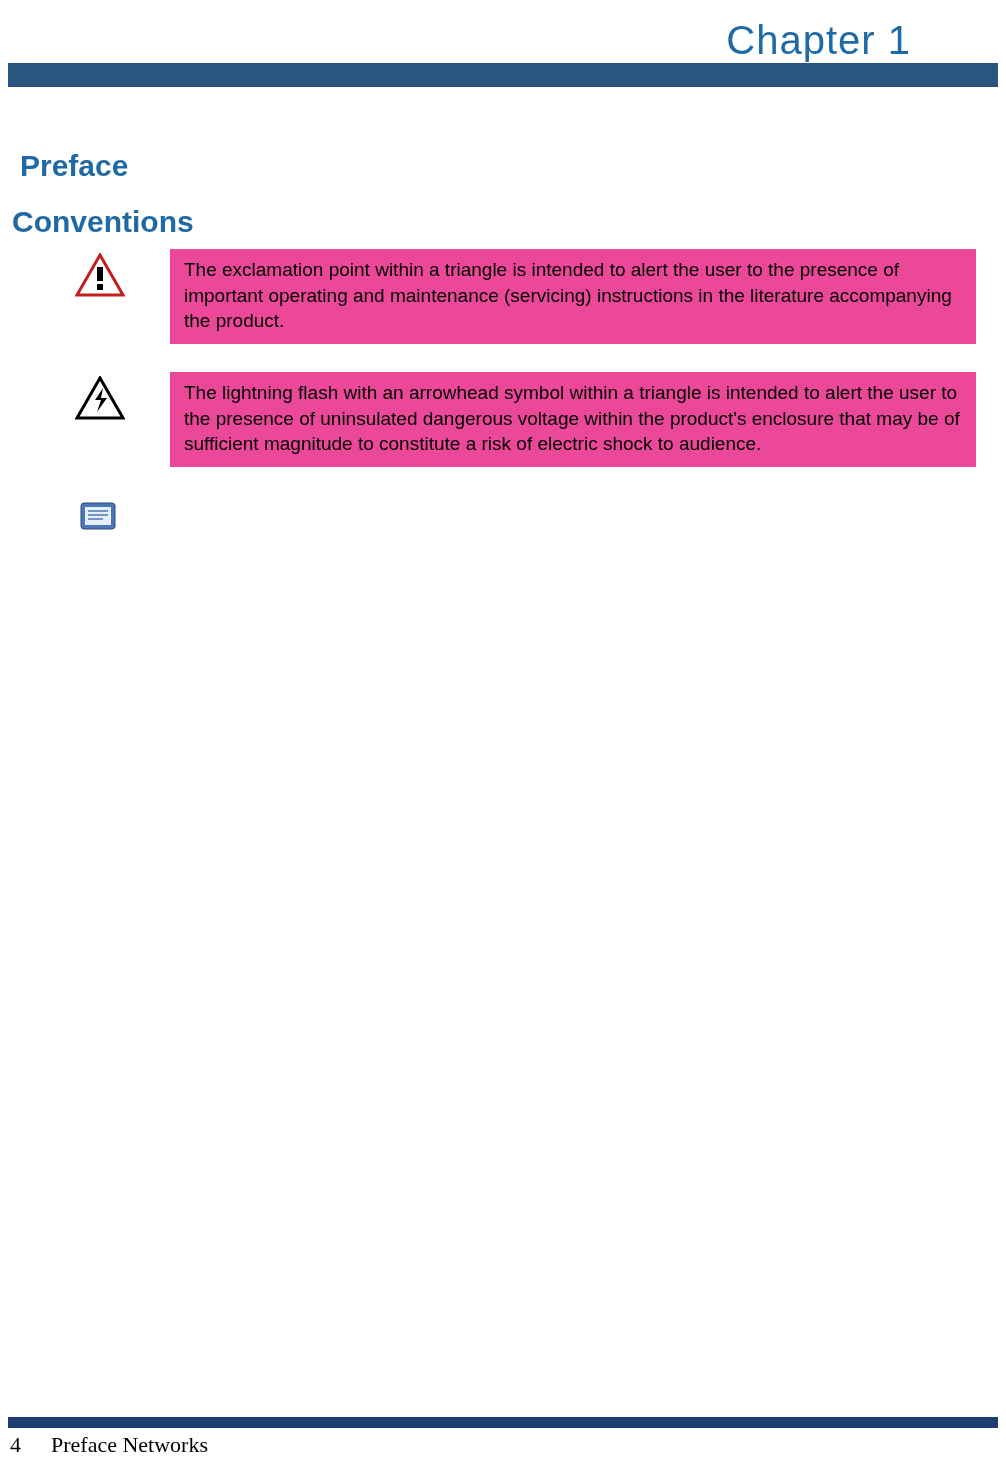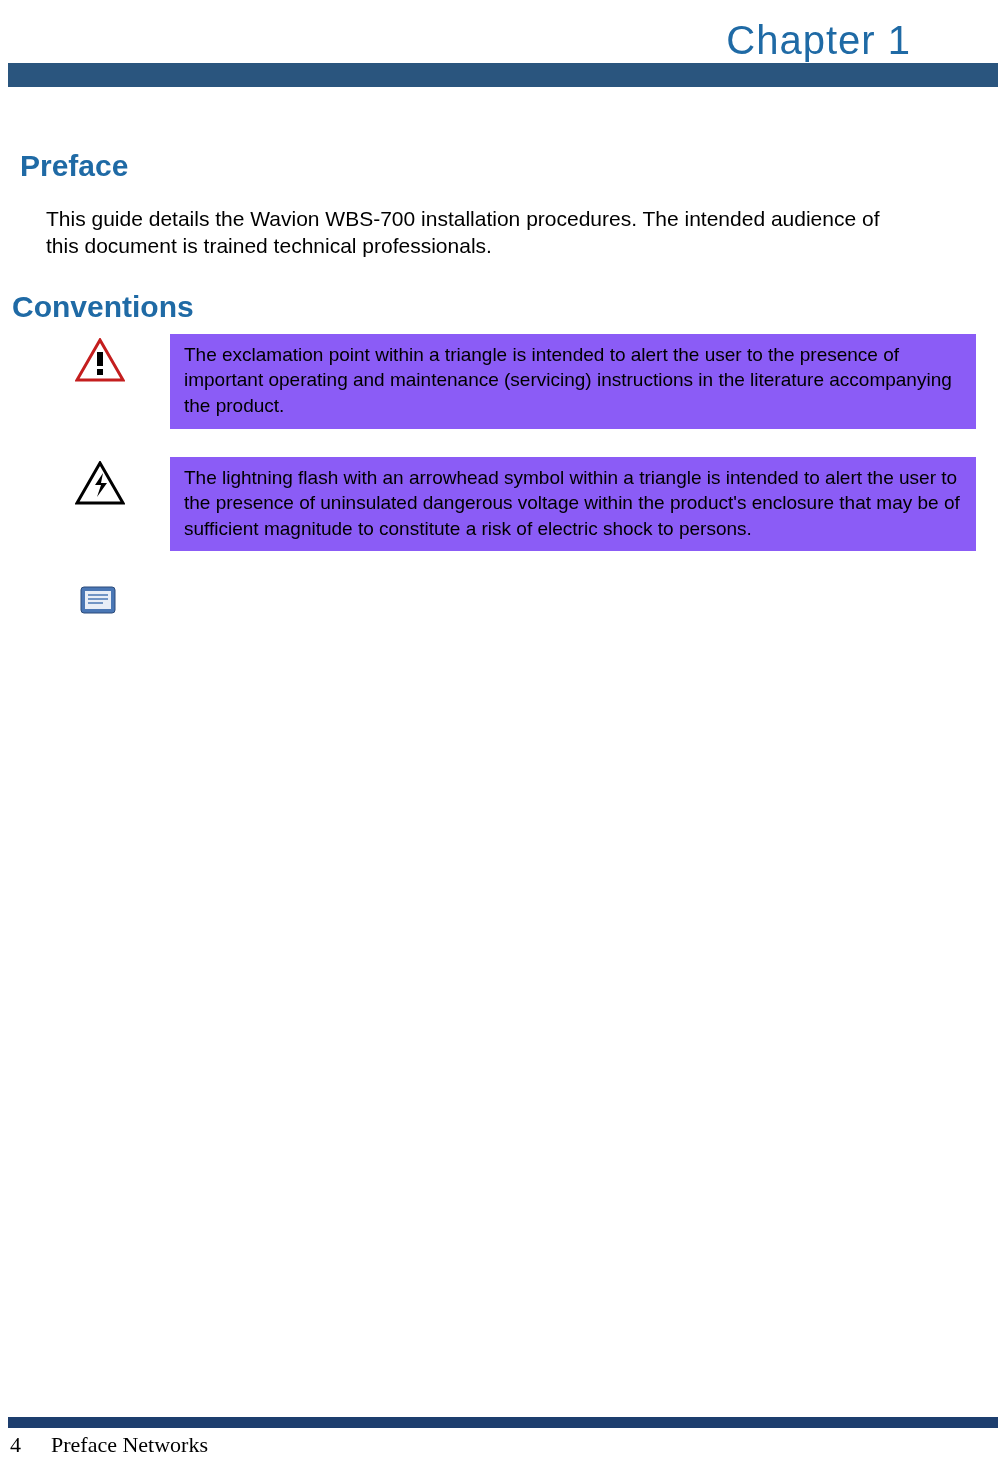--- a/index.html
+++ b/index.html
@@ -62,21 +62,21 @@
       gap: 30px;
     }
     .icon-cell {
       width: 80px;
       flex-shrink: 0;
       display: flex;
       justify-content: center;
       padding-top: 4px;
     }
     .callout-box {
-      background: #8b5cf6;
+      background: #ec4899;
       padding: 8px 14px 10px 14px;
       font-size: 19px;
       line-height: 1.35;
       flex: 1;
       font-family: Verdana, sans-serif;
       color: #000;
     }
     .footer-bar {
       position: absolute;
       bottom: 30px;
@@ -104,21 +104,20 @@
     svg { display: block; }
   </style>
 </head>
 <body>
 
 <div class="page-content">
   <div class="chapter-label">Chapter 1</div>
   <div class="blue-separator"></div>
 
   <div class="section-heading preface-heading">Preface</div>
-  <div class="body-text">This guide details the Wavion WBS-700 installation procedures. The intended audience of this document is trained technical professionals.</div>
 
   <div class="section-heading conventions-heading">Conventions</div>
 
   <div class="convention-row">
     <div class="icon-cell">
       <svg width="50" height="44" viewBox="0 0 50 44">
         <polygon points="25,2 48,42 2,42" fill="#fff" stroke="#c41e1e" stroke-width="3"></polygon>
         <rect x="22" y="14" width="6" height="14" fill="#000"></rect>
         <rect x="22" y="31" width="6" height="6" fill="#000"></rect>
       </svg>
@@ -126,21 +125,21 @@
     <div class="callout-box">The exclamation point within a triangle is intended to alert the user to the presence of important operating and maintenance (servicing) instructions in the literature accompanying the product.</div>
   </div>
 
   <div class="convention-row">
     <div class="icon-cell">
       <svg width="50" height="44" viewBox="0 0 50 44">
         <polygon points="25,2 48,42 2,42" fill="#fff" stroke="#000" stroke-width="3"></polygon>
         <polygon points="28,12 20,24 26,24 22,36 32,22 26,22" fill="#000"></polygon>
       </svg>
     </div>
-    <div class="callout-box">The lightning flash with an arrowhead symbol within a triangle is intended to alert the user to the presence of uninsulated dangerous voltage within the product's enclosure that may be of sufficient magnitude to constitute a risk of electric shock to persons.</div>
+    <div class="callout-box">The lightning flash with an arrowhead symbol within a triangle is intended to alert the user to the presence of uninsulated dangerous voltage within the product's enclosure that may be of sufficient magnitude to constitute a risk of electric shock to audience.</div>
   </div>
 
   <div class="convention-row">
     <div class="icon-cell">
       <svg width="42" height="34" viewBox="0 0 42 34">
         <rect x="2" y="4" width="34" height="26" rx="3" fill="#4a77b5" stroke="#2a4a7a" stroke-width="1"></rect>
         <rect x="6" y="8" width="26" height="18" fill="#e8eef7"></rect>
         <line x1="9" y1="12" x2="29" y2="12" stroke="#4a77b5" stroke-width="1.5"></line>
         <line x1="9" y1="16" x2="29" y2="16" stroke="#4a77b5" stroke-width="1.5"></line>
         <line x1="9" y1="20" x2="24" y2="20" stroke="#4a77b5" stroke-width="1.5"></line>

